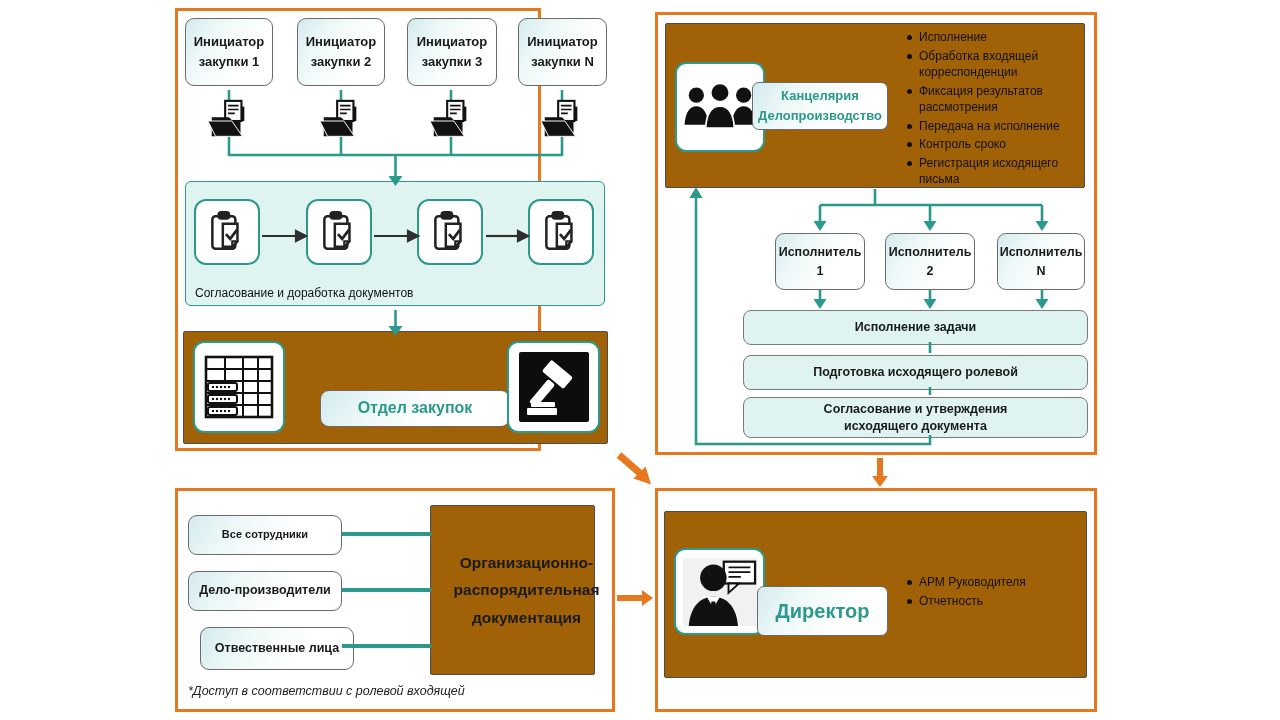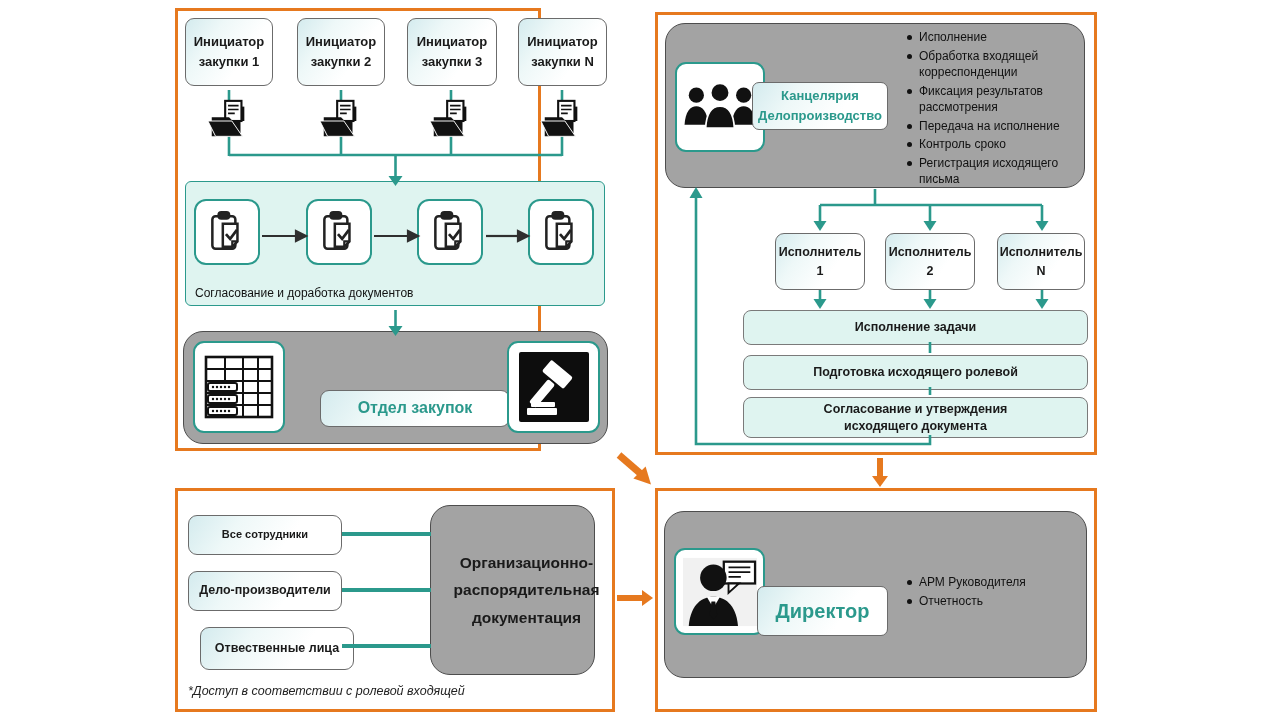--- a/index.html
+++ b/index.html
@@ -8,21 +8,21 @@
     --teal-fill:#DFF4F0;
     --ink:#1A1A1A;
   }
   *{box-sizing:border-box;margin:0;padding:0;}
   html,body{width:1280px;height:720px;background:#ffffff;overflow:hidden;
     font-family:"Liberation Sans","DejaVu Sans",sans-serif;color:var(--ink);}
   #stage{position:relative;width:1280px;height:720px;background:#fff;}
 
   .panel{position:absolute;border:3px solid var(--orange);background:#fff;}
 
-  .wbox{position:absolute;background:#a3a3a3;border:1.4px solid #4d4d4d;border-radius:20px;padding-left:28px;}
+  .wbox{position:absolute;background:#a16207;border:1.4px solid #4d4d4d;border-radius:2px;padding-left:28px;}
 
   .gbox{position:absolute;border:1.4px solid #6b6b6b;border-radius:9px;
     background:linear-gradient(125deg,#d4ebee 0%,#eef8f8 30%,#ffffff 65%);
     display:flex;align-items:center;justify-content:center;text-align:center;
     font-weight:bold;font-size:13px;line-height:1.55;white-space:pre-line;}
 
   .iconbox{position:absolute;background:#fff;border:2px solid var(--teal);border-radius:11px;
     display:flex;align-items:center;justify-content:center;}
 
   .stage-teal{position:absolute;background:var(--teal-fill);border:1.5px solid var(--teal);border-radius:6px;}

